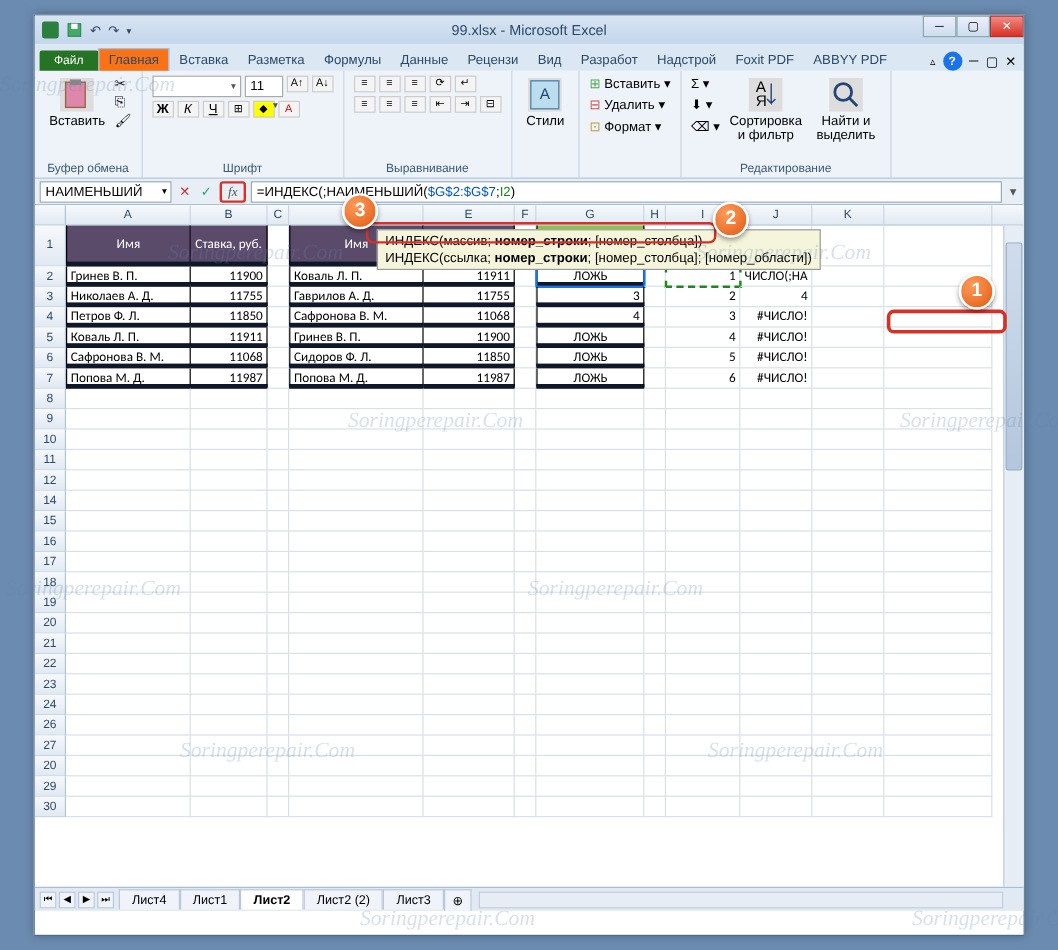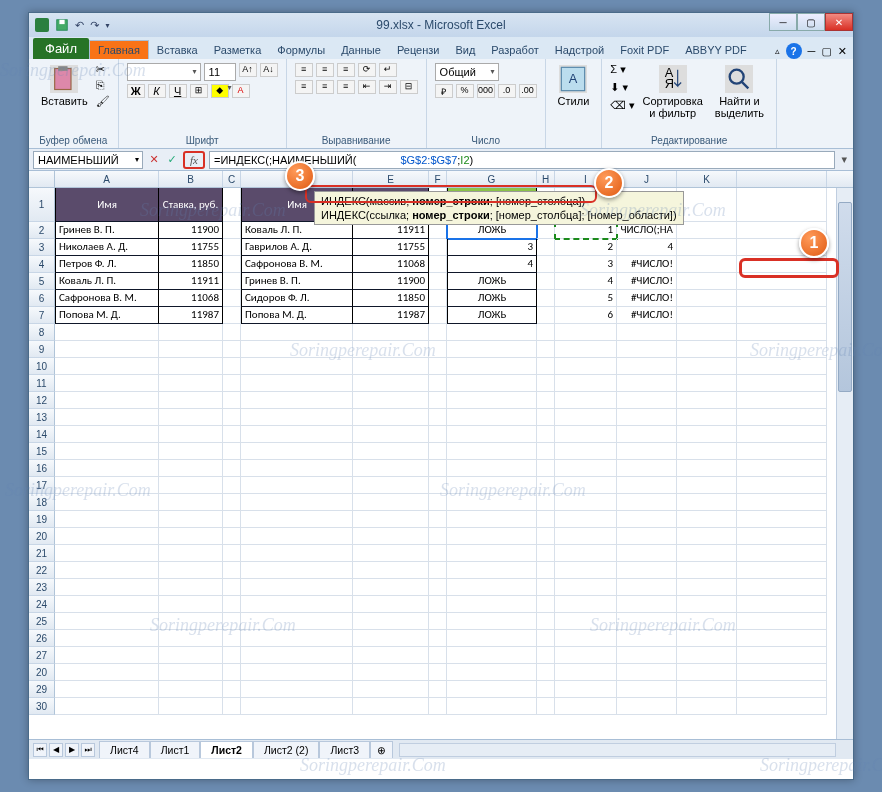--- a/index.html
+++ b/index.html
@@ -14,21 +14,21 @@
 .titlebar { height: 24px; background: linear-gradient(#d7e4f2,#c4d6eb); display: flex; align-items: center; position: relative; }
 .qat { display: flex; align-items: center; gap: 6px; padding: 0 6px; }
 .qat-icon { width: 14px; height: 14px; background: #2b7f3f; border-radius: 2px; }
 .qat-btn { width: 14px; height: 14px; }
 .title-text { position: absolute; left: 50%; transform: translateX(-50%); color: #2b4a6b; font-size: 12px; }
 .winbtns { position: absolute; right: 0; top: 0; display: flex; }
 .winbtn { width: 28px; height: 18px; display: flex; align-items: center; justify-content: center; border: 1px solid #8aa; background: linear-gradient(#eef,#cde); font-size: 10px; }
 .winbtn.close { background: linear-gradient(#f28b82,#d93025); color: #fff; border-color: #a33; }
 
 .ribbon-tabs { height: 22px; display: flex; align-items: flex-end; background: #dbe8f4; padding: 0 4px; position: relative; }
-.tab-file { background: #267326; color: #fff; padding: 3px 12px; border-radius: 2px 2px 0 0; font-size: 13px; text-align: center; }
+.tab-file { background: #267326; color: #fff; padding: 3px 12px; border-radius: 2px 2px 0 0; font-size: 10px; text-align: center; }
 .tab { padding: 3px 8px; color: #2b4a6b; cursor: default; }
 .tab.active { background: #f97316; border: 1px solid #a8bed6; border-bottom: none; }
 .ribbon-right { position: absolute; right: 6px; display: flex; gap: 6px; align-items: center; }
 .help-icon { width: 16px; height: 16px; background: #1a73e8; border-radius: 50%; color: #fff; display: flex; align-items: center; justify-content: center; font-weight: bold; font-size: 10px; }
 
 .ribbon { height: 90px; background: #eef3f9; border-bottom: 1px solid #a8bed6; display: flex; }
 .ribbon-group { border-right: 1px solid #c8d6e6; padding: 4px 8px 2px; display: flex; flex-direction: column; justify-content: space-between; }
 .rg-content { display: flex; gap: 4px; align-items: flex-start; }
 .rg-label { text-align: center; font-size: 10px; color: #3a5a7a; }
 .rbig { display: flex; flex-direction: column; align-items: center; gap: 2px; padding: 2px 4px; }
@@ -40,39 +40,39 @@
 
 .formula-row { height: 22px; display: flex; align-items: center; border-bottom: 1px solid #a8bed6; background: #e8eef6; }
 .namebox { width: 110px; height: 18px; background: #fff; border: 1px solid #9ab; margin-left: 4px; padding: 0 16px 0 4px; position: relative; font-size: 11px; line-height: 16px; }
 .namebox::after { content: "▾"; position: absolute; right: 3px; font-size: 8px; }
 .fb-btns { display: flex; gap: 4px; margin: 0 4px; align-items: center; }
 .fb-ic { width: 14px; height: 14px; display: flex; align-items: center; justify-content: center; color: #555; }
 .fx { font-style: italic; font-family: Georgia; font-size: 11px; }
 .fb-box { border: 2px solid #d93025; border-radius: 3px; padding: 0 2px; }
 .formula-input { flex: 1; height: 18px; background: #fff; border: 1px solid #9ab; padding: 0 4px; font-size: 11px; line-height: 16px; font-family: Calibri, sans-serif; position: relative; }
 .fi-black { color: #000; }
-.fi-blue { color: #0055cc; padding-left: 44px; }
+.fi-blue { color: #0055cc; }
 .fi-green { color: #1b8a1b; }
 
 .tooltip { position: absolute; top: 178px; left: 285px; background: #f5f5dc; border: 1px solid #999; padding: 2px 6px; font-size: 10.5px; line-height: 14px; z-index: 100; }
 .tooltip b { font-weight: bold; }
 
 .grid-area { position: absolute; top: 158px; left: 0; right: 0; bottom: 40px; overflow: hidden; background: #fff; }
 .colheads { display: flex; height: 17px; background: linear-gradient(#f6f9fc,#e1e9f2); border-bottom: 1px solid #b0c4d8; }
 .rowhead-corner { width: 26px; border-right: 1px solid #b0c4d8; }
 .colhead { border-right: 1px solid #c8d6e6; text-align: center; font-size: 10px; color: #2b4a6b; line-height: 17px; }
 .rows { display: flex; flex-direction: column; }
 .row { display: flex; height: 17px; }
 .row.hdr { height: 34px; }
 .rowhead { width: 26px; background: linear-gradient(#f6f9fc,#e1e9f2); border-bottom: 1px solid #c8d6e6; border-right: 1px solid #b0c4d8; text-align: center; font-size: 10px; color: #2b4a6b; line-height: 17px; }
 .row.hdr .rowhead { line-height: 34px; }
 .cell { border-right: 1px solid #d8e0ea; border-bottom: 1px solid #d8e0ea; padding: 0 3px; font-size: 11px; line-height: 16px; font-family: Calibri, sans-serif; overflow: hidden; white-space: nowrap; }
 .th { background: #5a4b6b; color: #fff; text-align: center; display: flex; align-items: center; justify-content: center; white-space: normal; line-height: 13px; }
 .thg { background: #8bc34a; color: #fff; text-align: center; display: flex; align-items: center; justify-content: center; white-space: normal; line-height: 13px; }
-.dat { border-right: 1px solid #000; border-bottom: 1px solid #0f172a; }
+.dat { border-right: 1px solid #000; border-bottom: 4px solid #0f172a; }
 .dat.l { border-left: 1px solid #000; }
 .num { text-align: right; }
 .ctr { text-align: center; }
 .blue-sel { outline: 2px solid #1a73e8; outline-offset: -1px; }
 
 .scroll-v { position: absolute; right: 0; top: 17px; bottom: 0; width: 17px; background: #e6edf5; border-left: 1px solid #c0cee0; }
 .scroll-v .thumb { position: absolute; top: 14px; height: 190px; left: 1px; right: 1px; background: linear-gradient(#d0dcec,#b4c6dc); border: 1px solid #94aac4; border-radius: 2px; }
 
 .marker { position: absolute; width: 30px; height: 30px; border-radius: 50%; border: 2px solid #fff; box-shadow: 0 2px 4px rgba(0,0,0,.4); display: flex; align-items: center; justify-content: center; color: #fff; font-size: 16px; font-weight: bold; z-index: 200; }
 .m1 { background: radial-gradient(circle at 35% 30%, #ff9b5a, #e05a12); top: 215px; left: 770px; }
@@ -206,39 +206,33 @@
           <div class="rbtn">≡</div>
           <div class="rbtn">≡</div>
           <div class="rbtn">⇤</div>
           <div class="rbtn">⇥</div>
           <div class="rbtn">⊟</div>
         </div>
       </div>
       <div class="rg-label">Выравнивание</div>
     </div>
     <div class="ribbon-group">
-      <div class="rg-content" style="flex-direction:column;gap:3px;">
-        <div class="combo" style="width:64px;">Общий</div>
-        <div style="display:flex;gap:3px;">
-          <div class="rbtn">₽</div>
-          <div class="rbtn">%</div>
-          <div class="rbtn">000</div>
-          <div class="rbtn">.0</div>
-          <div class="rbtn">.00</div>
-        </div>
-      </div>
-      <div class="rg-label">Число</div>
-    </div>
-    <div class="ribbon-group">
       <div class="rbig">
         <svg class="rbig-icon" viewBox="0 0 24 24">
             <rect x="2" y="2" width="20" height="20" fill="#bde" stroke="#58a"></rect>
             <text x="12" y="15" text-anchor="middle" font-size="12" fill="#247">A</text>
           </svg>
         <span>Стили</span>
+      </div>
+    </div>
+    <div class="ribbon-group">
+      <div class="rcol" style="gap:5px;">
+        <div><span style="color:#5a5;">⊞</span> <span>Вставить</span> ▾</div>
+        <div><span style="color:#c55;">⊟</span> <span>Удалить</span> ▾</div>
+        <div><span style="color:#c93;">⊡</span> <span>Формат</span> ▾</div>
       </div>
     </div>
     <div class="ribbon-group">
       <div class="rg-content">
         <div class="rcol" style="gap:5px;">
           <div>Σ ▾</div>
           <div>⬇ ▾</div>
           <div>⌫ ▾</div>
         </div>
         <div class="rbig">
@@ -474,35 +468,20 @@
           <div class="cell cE"></div>
           <div class="cell cF"></div>
           <div class="cell cG"></div>
           <div class="cell cH"></div>
           <div class="cell cI"></div>
           <div class="cell cJ"></div>
           <div class="cell cK"></div>
           <div class="cell cL"></div>
         </div>
         <div class="row">
-          <div class="rowhead">13</div>
-          <div class="cell cA"></div>
-          <div class="cell cB"></div>
-          <div class="cell cC"></div>
-          <div class="cell cD"></div>
-          <div class="cell cE"></div>
-          <div class="cell cF"></div>
-          <div class="cell cG"></div>
-          <div class="cell cH"></div>
-          <div class="cell cI"></div>
-          <div class="cell cJ"></div>
-          <div class="cell cK"></div>
-          <div class="cell cL"></div>
-        </div>
-        <div class="row">
           <div class="rowhead">14</div>
           <div class="cell cA"></div>
           <div class="cell cB"></div>
           <div class="cell cC"></div>
           <div class="cell cD"></div>
           <div class="cell cE"></div>
           <div class="cell cF"></div>
           <div class="cell cG"></div>
           <div class="cell cH"></div>
           <div class="cell cI"></div>
@@ -640,35 +619,20 @@
           <div class="cell cF"></div>
           <div class="cell cG"></div>
           <div class="cell cH"></div>
           <div class="cell cI"></div>
           <div class="cell cJ"></div>
           <div class="cell cK"></div>
           <div class="cell cL"></div>
         </div>
         <div class="row">
           <div class="rowhead">24</div>
-          <div class="cell cA"></div>
-          <div class="cell cB"></div>
-          <div class="cell cC"></div>
-          <div class="cell cD"></div>
-          <div class="cell cE"></div>
-          <div class="cell cF"></div>
-          <div class="cell cG"></div>
-          <div class="cell cH"></div>
-          <div class="cell cI"></div>
-          <div class="cell cJ"></div>
-          <div class="cell cK"></div>
-          <div class="cell cL"></div>
-        </div>
-        <div class="row">
-          <div class="rowhead">25</div>
           <div class="cell cA"></div>
           <div class="cell cB"></div>
           <div class="cell cC"></div>
           <div class="cell cD"></div>
           <div class="cell cE"></div>
           <div class="cell cF"></div>
           <div class="cell cG"></div>
           <div class="cell cH"></div>
           <div class="cell cI"></div>
           <div class="cell cJ"></div>

